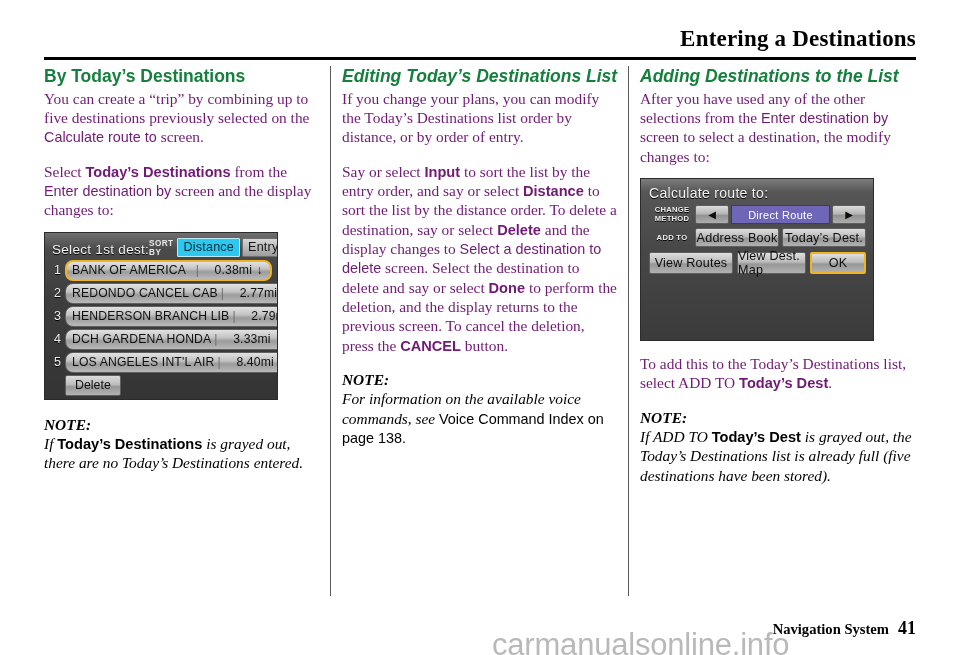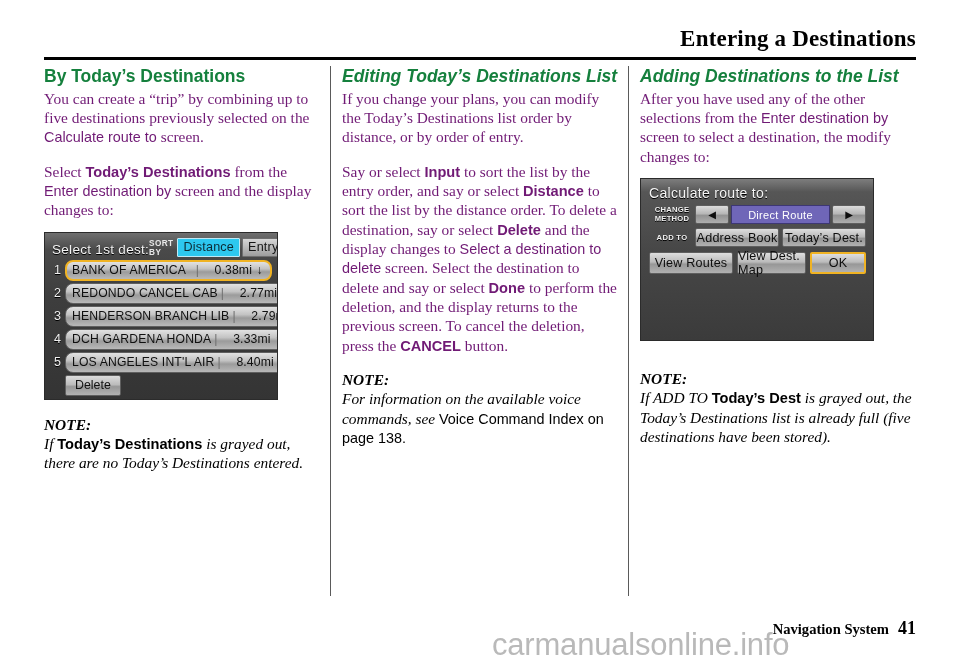--- a/index.html
+++ b/index.html
@@ -390,20 +390,21 @@
 
         <div class="bottom-row">
           <div class="gbtn b1">View Routes</div>
           <div class="gbtn b2">View Dest. Map</div>
           <div class="gbtn b3">OK</div>
         </div>
       </div>
 
       <div class="blockgap-sm"></div>
 
+      <p class="body"><span>To add this to the Today’s Destinations list, select ADD TO </span><span class="sansb">Today’s Dest</span><span>.</span></p>
 
       <div class="blockgap"></div>
 
       <p class="note"><span class="note-label">NOTE:</span><br><span>If ADD TO </span><span class="sansb">Today’s Dest</span><span> is grayed out, the Today’s Destinations list is already full (five destinations have been stored).</span></p>
     </div>
 
   </div>
 
   <div class="footer">
     <span class="f-label">Navigation System</span><span class="f-page">41</span>

